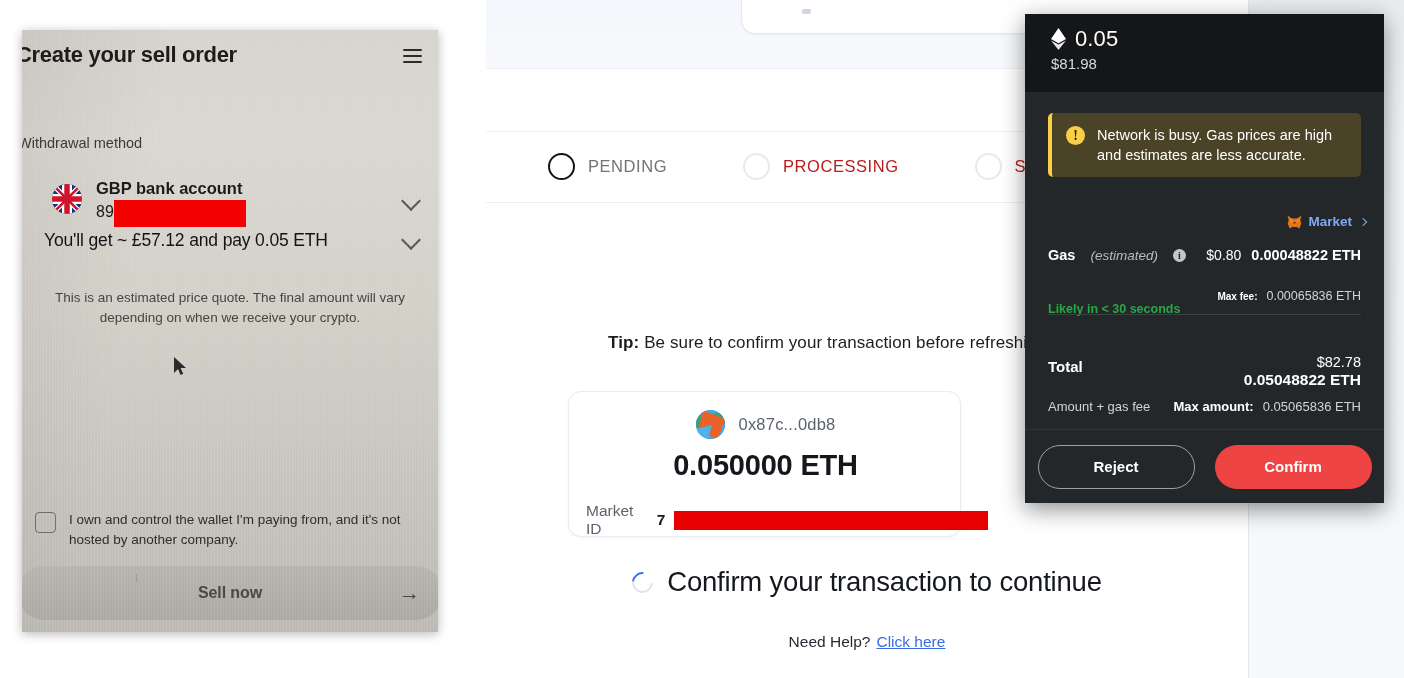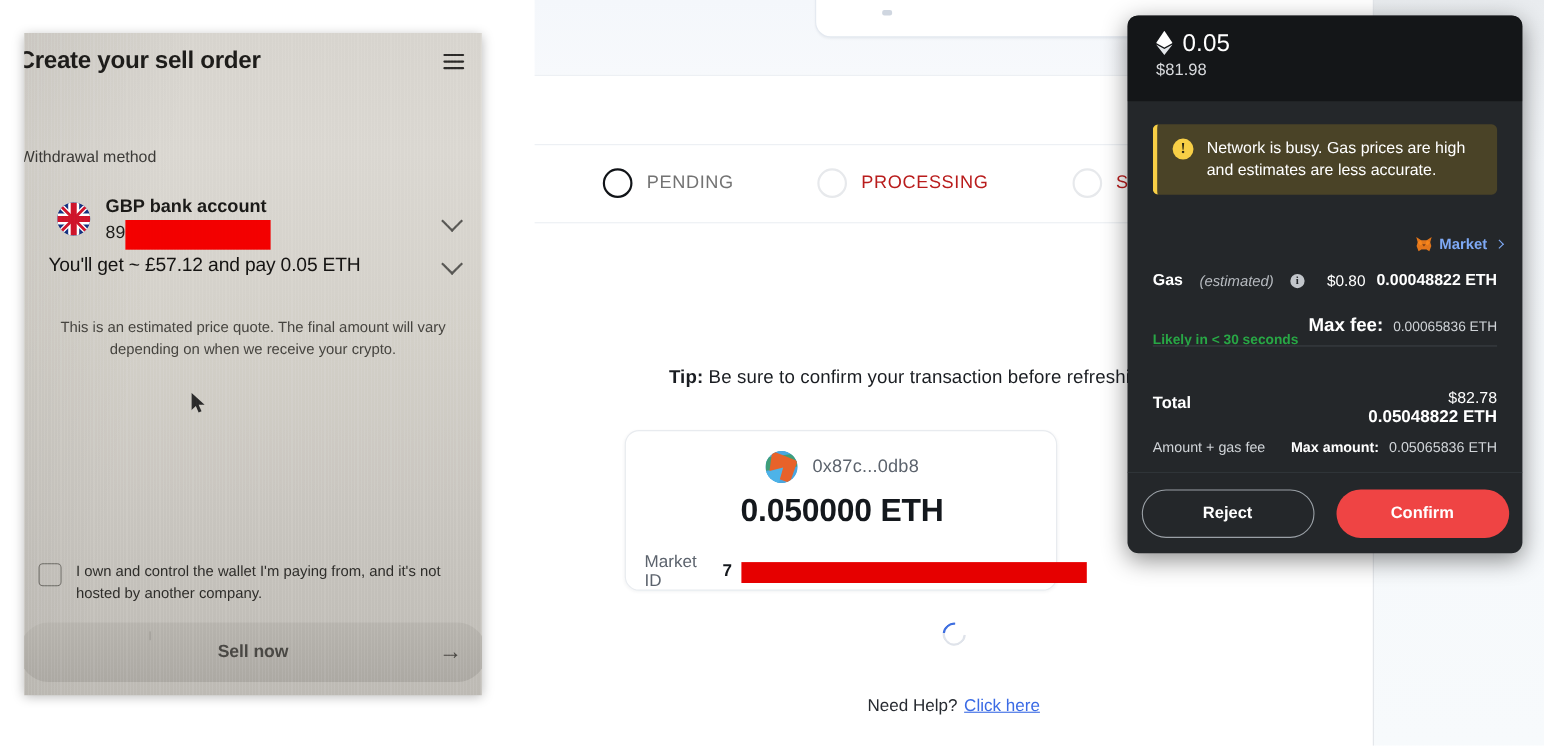--- a/index.html
+++ b/index.html
@@ -169,21 +169,21 @@
     border-radius: 26px;
     display:flex; align-items:center; justify-content:center;
   }
   .ph-cta-label { font-size:16px; font-weight:700; color:#4a4844; letter-spacing:-.1px; }
   .ph-cta-arrow { position:absolute; right:22px; top:16px; color:#4a4844; font-size:21px; line-height:1; }
   .ph-cta-tick { position:absolute; left:118px; top:8px; width:1px; height:8px; background:#9b9892; }
 
   
   .mm {
     position: absolute; left: 1025px; top: 14px; width: 359px; height: 489px;
-    background: #24272a; border-radius: 10px;
+    background: #24272a; border-radius: 0;
     box-shadow: 0 6px 22px rgba(0,0,0,.45);
     color: #ffffff;
     font-family: "Liberation Sans", sans-serif;
     overflow: hidden;
   }
   .mm-head {
     position: absolute; left:0; top:0; width:359px; height: 78px;
     background: #141618; padding: 12px 26px 0 26px;
   }
   .mm-amt-row { display:flex; align-items:center; gap: 9px; }
@@ -227,21 +227,21 @@
   .mm-gas-right { display:flex; align-items:flex-start; gap: 10px; }
   .mm-gas-fiat { font-size: 14px; color:#ffffff; }
   .mm-gas-eth { font-size: 14.5px; font-weight: 700; color:#ffffff; }
 
   .mm-gasrow2 {
     position:absolute; left: 23px; top: 262px; width: 313px;
     display:flex; justify-content: space-between; align-items:center;
   }
   .mm-likely { font-size: 12.5px; font-weight: 700; color: #28a745; margin-top: 26px; }
   .mm-maxfee-wrap { display:flex; align-items:baseline; gap: 9px; }
-  .mm-maxfee-lbl { font-size: 17px; font-weight:700; color:#ffffff; }
+  .mm-maxfee-lbl { font-size: 10px; font-weight:700; color:#ffffff; }
   .mm-maxfee-val { font-size: 12.5px; color: #d0d4d8; }
 
   .mm-divider { position:absolute; left: 23px; top: 300px; width: 313px; height:1px; background: #3b4045; }
 
   .mm-total-fiat { position:absolute; right: 23px; top: 328px; font-size: 14.5px; color:#ffffff;margin-top:12px; }
   .mm-total-lbl { position:absolute; left: 23px; top: 344px; font-size: 15px; font-weight:700; color:#ffffff; }
   .mm-total-eth { position:absolute; right: 23px; top: 357px; font-size: 15.5px; font-weight:700; color:#ffffff; }
   .mm-sub-lbl { position:absolute; left: 23px; top: 385px; font-size: 13px; color:#d0d4d8; }
   .mm-maxamt-wrap { position:absolute; right: 23px; top: 385px; display:flex; align-items:baseline; gap: 9px; }
   .mm-maxamt-lbl { font-size: 13px; font-weight:700; color:#ffffff; }
@@ -308,20 +308,21 @@
       <div class="oc-amount">0.050000 ETH</div>
       <div class="oc-orderid">
         <span>Market ID</span>
         <span class="oid-val">7</span>
         <span class="redact redact-order"></span>
       </div>
     </div>
 
     <div class="confirm-head">
       <span class="spinner"></span>
+      <span class="confirm-text">Confirm your transaction to continue</span>
     </div>
 
     <div class="need-help">
       <span>Need Help?</span><a class="nh-link" href="#">Click here</a>
     </div>
   </div>
 
   <div class="right-pane"></div>
 
   <div class="photo">

